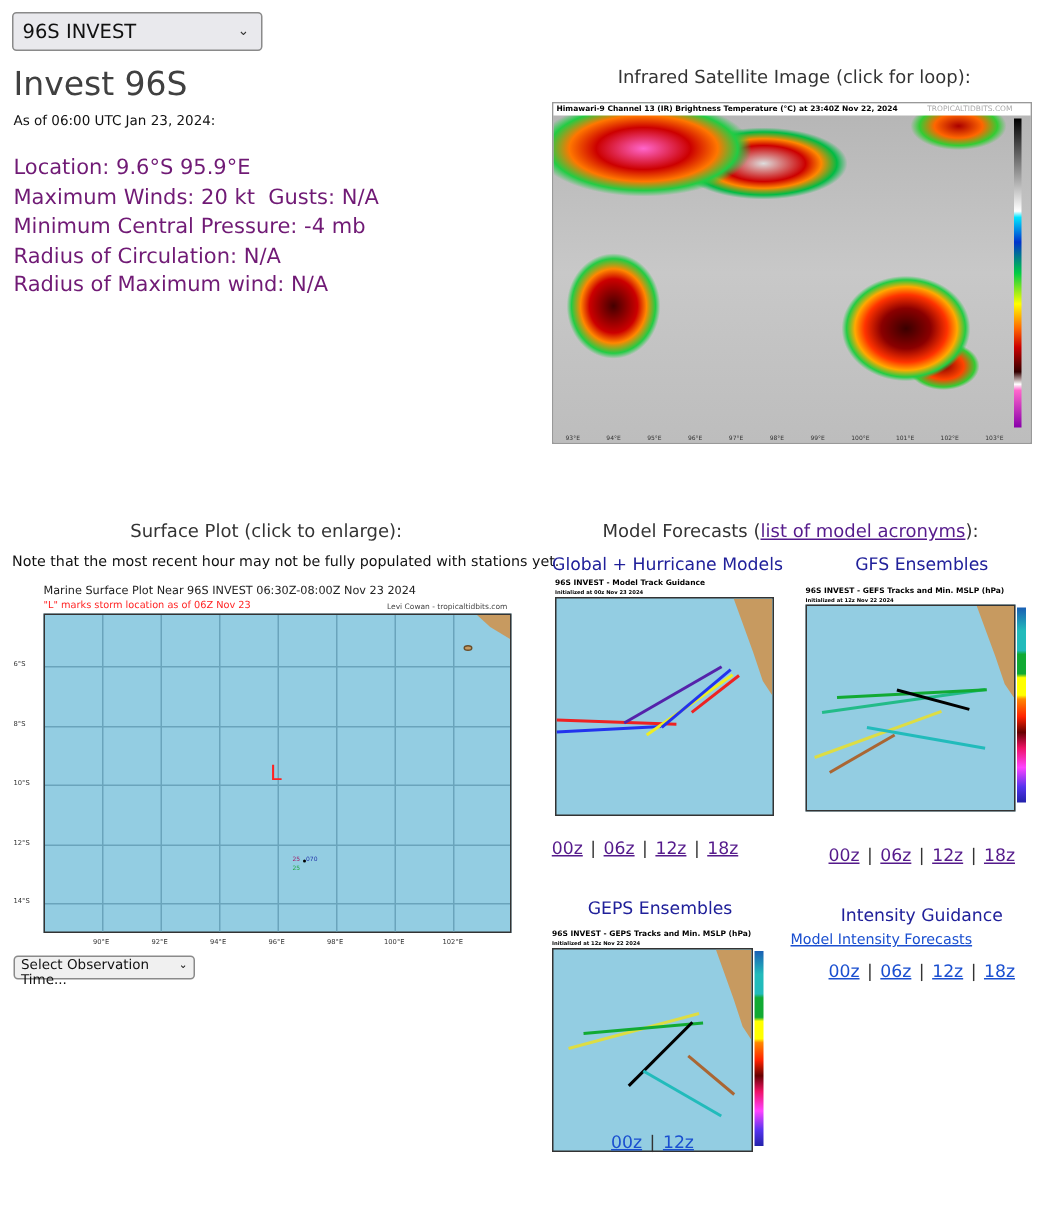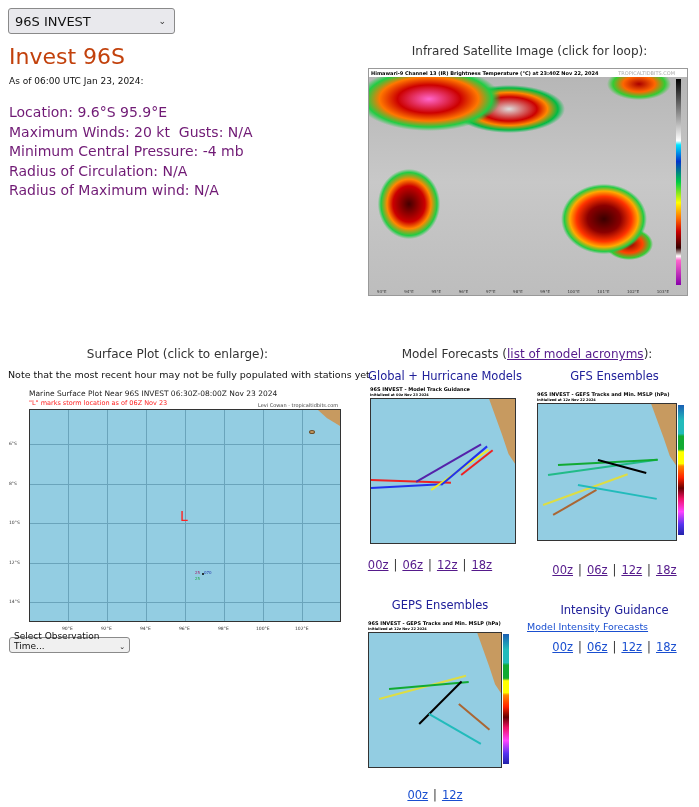--- a/index.html
+++ b/index.html
@@ -11,21 +11,21 @@
   .abs { position: absolute; }
 
   
   .storm-select {
     left: 8px; top: 8px; width: 167px; height: 26px;
     border: 1px solid #8a8a8a; border-radius: 3px; background: #e9e9ed;
     font-size: 13px; padding: 4px 6px; display: flex; align-items: center; justify-content: space-between;
   }
   .storm-select .chev { font-size: 9px; color: #333; margin-right: 2px; }
 
-  .storm-title { left: 9px; top: 44px; font-size: 22px; color: #c2410c; font-weight: normal; }
+  .storm-title { left: 9px; top: 44px; font-size: 22px; color: #404040; font-weight: normal; }
   .asof { left: 9px; top: 76px; font-size: 9px; color: #111; }
   .details { left: 9px; top: 103px; font-size: 14px; line-height: 19.5px; color: #701a75; }
   .details div { white-space: pre; }
 
   .sec-title { font-size: 12px; color: #333; text-align: center; }
   .sub-title { font-size: 11.5px; color: #20209a; text-align: center; }
 
   
   .sat-title { left: 360px; top: 44px; width: 339px; }
   .sat-img {
@@ -70,21 +70,21 @@
   .station { position: absolute; left: 165px; top: 160px; font-size: 4px; line-height: 6px; }
   .station .t { color: #a0206a; }
   .station .d { color: #22aa44; }
   .station .p { color: #2233aa; position: absolute; left: 9px; top: 0; }
   .station .dot { position: absolute; left: 7px; top: 3px; width: 2px; height: 2px; background: #000; border-radius: 50%; }
   .y-label { position: absolute; left: 9px; font-size: 4.5px; color: #333; }
   .x-label { position: absolute; top: 626px; font-size: 4.5px; color: #333; }
 
   .obs-select {
     left: 9px; top: 637px; width: 121px; height: 16px; border: 1px solid #8a8a8a; border-radius: 3px;
-    background: #f0f0f0; font-size: 9px; padding: 1px 4px; display: flex; align-items: flex-end; justify-content: space-between;
+    background: #f0f0f0; font-size: 9px; padding: 1px 4px; display: flex; align-items: flex-start; justify-content: space-between;
   }
 
   
   .mf-title { left: 355px; top: 347px; width: 344px; font-size: 12px; color: #333; text-align: center; }
   .mf-title a { color: #551a8b; text-decoration: underline; }
   .mini-chart {
     position: absolute; background: #fff; border: none;
   }
   .mini-chart .ttl { position: absolute; left: 0; top: 0; font-size: 5px; font-weight: bold; color: #000; white-space: nowrap; }
   .mini-chart .init { position: absolute; left: 0; top: 7px; font-size: 3.5px; font-weight: bold; color: #000; white-space: nowrap; }
@@ -243,21 +243,21 @@
   <div class="map" style="width:134px; height:136px;">
     <div class="landR"></div>
     <div class="track" style="left:10px; top:65px; width:90px; background:#dddd44; transform:rotate(-15deg)"></div>
     <div class="track" style="left:20px; top:55px; width:80px; background:#11aa33; transform:rotate(-5deg)"></div>
     <div class="track" style="left:50px; top:90px; width:60px; background:#000; transform:rotate(-45deg)"></div>
     <div class="track" style="left:60px; top:80px; width:60px; background:#22bbbb; transform:rotate(30deg)"></div>
     <div class="track" style="left:90px; top:70px; width:40px; background:#aa6633; transform:rotate(40deg)"></div>
   </div>
   <div class="mini-cbar" style="left:135px; top:14px; height:130px;"></div>
 </div>
-<div class="abs z-links" style="left:380px; top:788px; width:110px;">
+<div class="abs z-links" style="left:380px; top:754px; width:110px;">
   <a class="fresh">00z</a><span class="sep">|</span><a class="fresh">12z</a>
 </div>
 
 <div class="abs sub-title" style="left:530px; top:603px; width:169px;">Intensity Guidance</div>
 <a class="abs intensity-link">Model Intensity Forecasts</a>
 <div class="abs z-links" style="left:532px; top:640px; width:165px;">
   <a class="fresh">00z</a><span class="sep">|</span><a class="fresh">06z</a><span class="sep">|</span><a class="fresh">12z</a><span class="sep">|</span><a class="fresh">18z</a>
 </div>
 
 </body></html>

